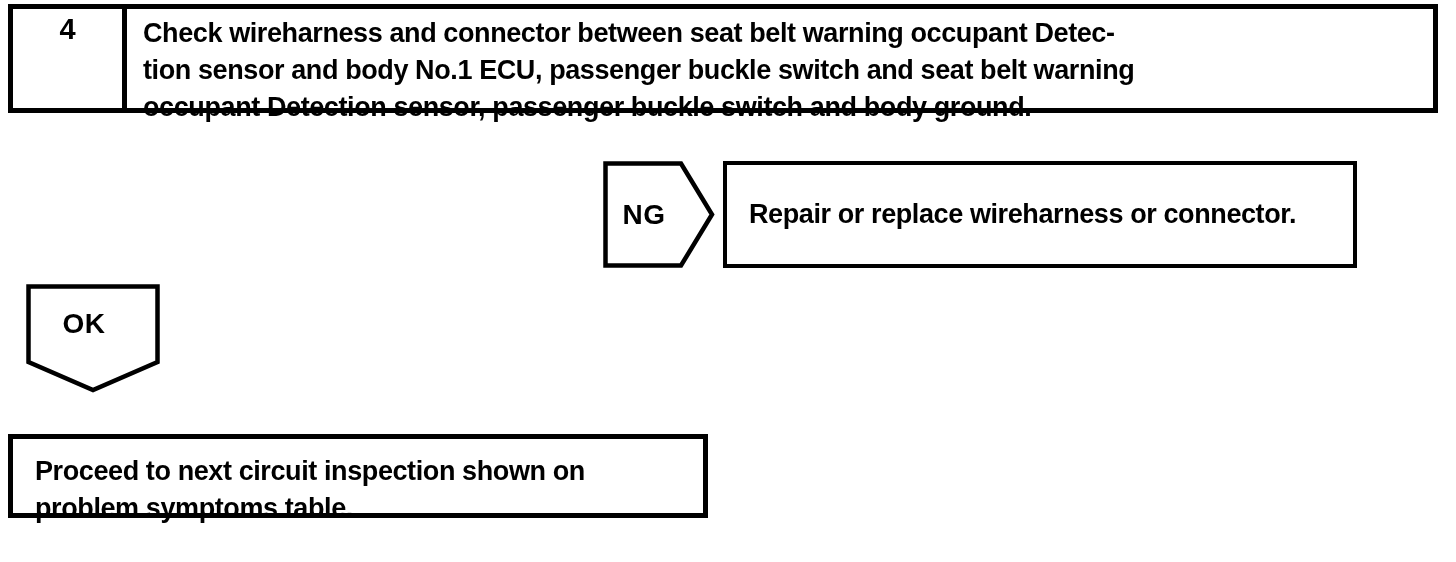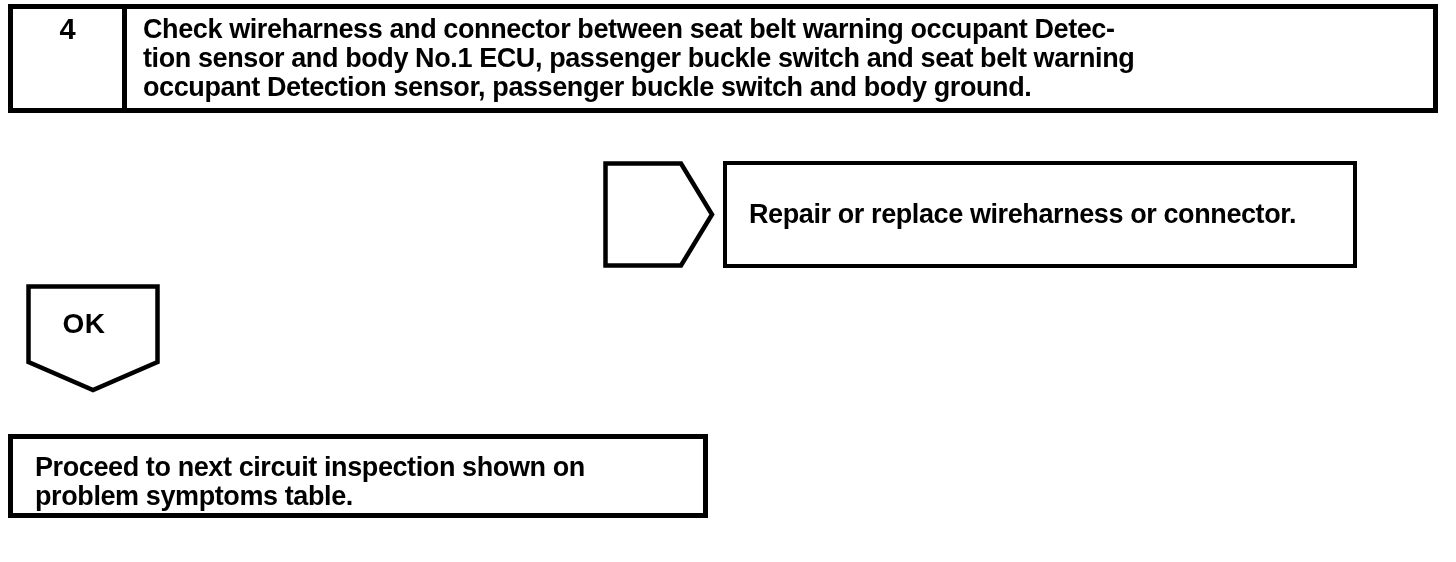--- a/index.html
+++ b/index.html
@@ -18,21 +18,21 @@
   }
   .box {
     position: absolute;
     box-sizing: border-box;
     background: #ffffff;
     border: 5px solid #000000;
   }
   .bold-text {
     font-weight: 700;
     font-size: 27px;
-    line-height: 29px;
+    line-height: 37px;
     letter-spacing: -0.4px;
     white-space: pre-line;
   }
   
   .step-box {
     left: 8px;
     top: 4px;
     width: 1430px;
     height: 109px;
     display: flex;
@@ -129,20 +129,21 @@
     </div>
     <div class="step-instruction bold-text">Check wireharness and connector between seat belt warning occupant Detec-
 tion sensor and body No.1 ECU, passenger buckle switch and seat belt warning
 occupant Detection sensor, passenger buckle switch and body ground.</div>
   </div>
 
   <div class="connector ng-connector">
     <svg width="112" height="107" viewBox="0 0 112 107" aria-hidden="true">
       <polygon points="2.5,2.5 78,2.5 109,53.5 78,104.5 2.5,104.5" fill="#ffffff" stroke="#000000" stroke-width="4.5" stroke-linejoin="miter"></polygon>
     </svg>
+    <span class="connector-label">NG</span>
   </div>
 
   <div class="box ng-action-box">
     <span class="bold-text">Repair or replace wireharness or connector.</span>
   </div>
 
   <div class="connector ok-connector">
     <svg width="134" height="110" viewBox="0 0 134 110" aria-hidden="true">
       <polygon points="2.5,2.5 131.5,2.5 131.5,78 67,106 2.5,78" fill="#ffffff" stroke="#000000" stroke-width="4.5" stroke-linejoin="miter"></polygon>
     </svg>

